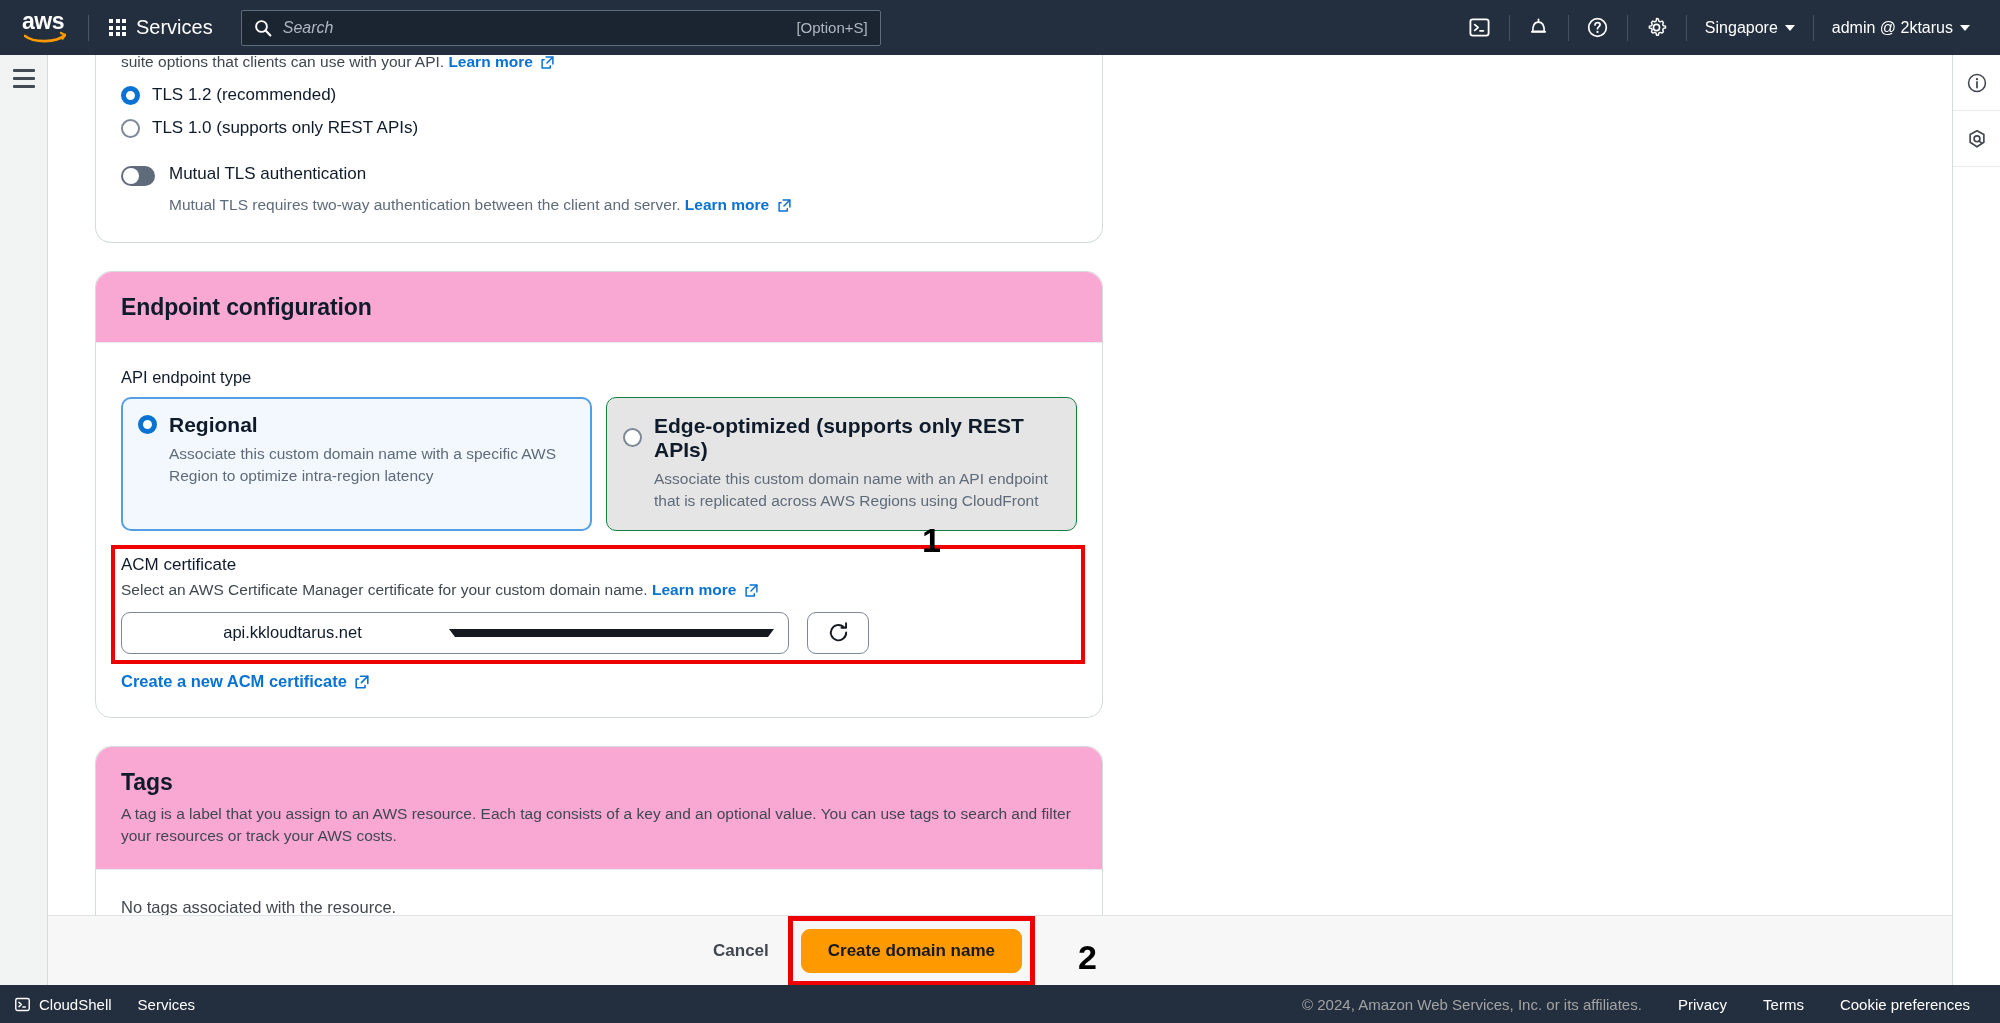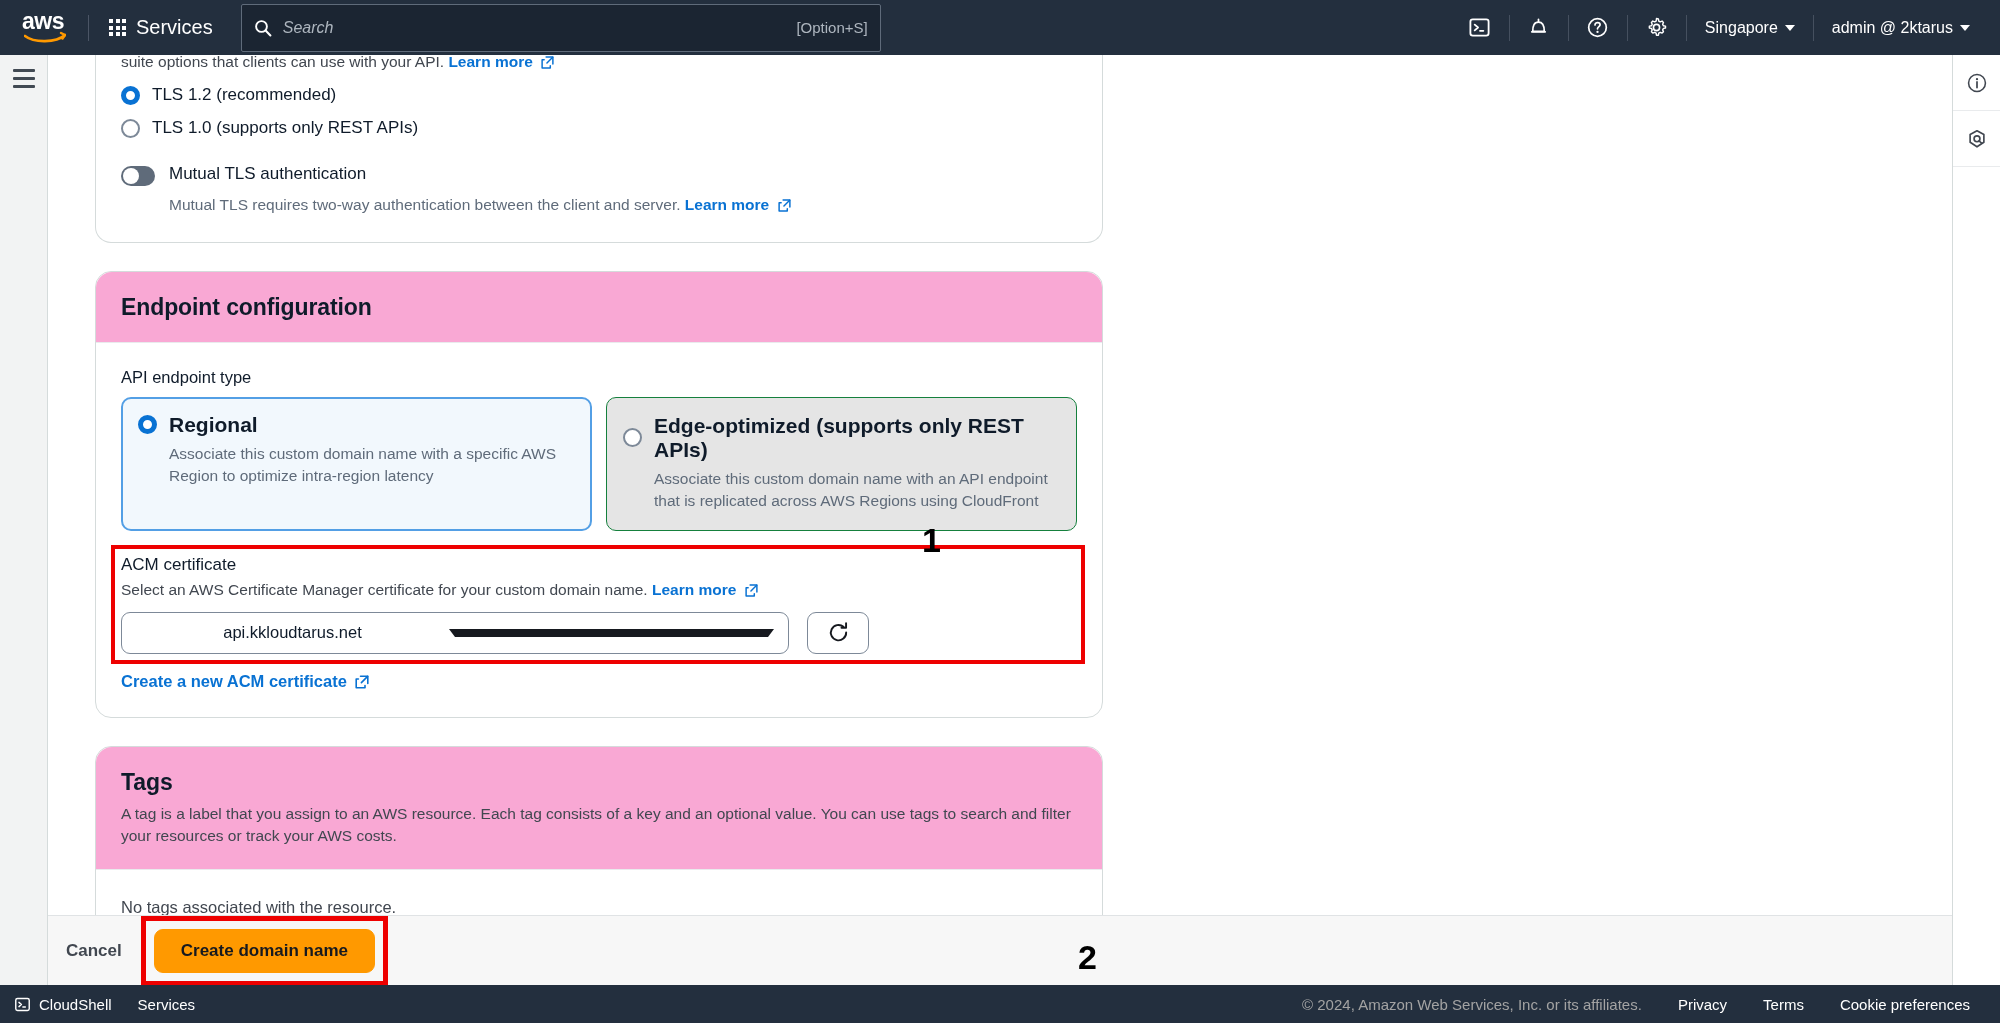--- a/index.html
+++ b/index.html
@@ -34,21 +34,21 @@
   .services-btn {
     display: flex; align-items: center; gap: 10px;
     color: #ffffff; font-size: 20px; cursor: pointer; padding: 6px 6px;
   }
   .grid-icon {
     display: grid; grid-template-columns: repeat(3, 4px);
     grid-template-rows: repeat(3, 4px); gap: 2.5px;
   }
   .grid-icon i { background: #ffffff; width: 4px; height: 4px; display: block; }
   .searchwrap {
-    margin-left: 22px; width: 640px; height: 48px;
+    margin-left: 22px; width: 640px; height: 36px;
     background: #1b2532; border: 1px solid #5f6b7a; border-radius: 2px;
     display: flex; align-items: center; padding: 0 12px; cursor: text;
   }
   .search-ico { width: 18px; height: 18px; flex: 0 0 18px; margin-right: 11px; }
   .search-input {
     flex: 1; background: transparent; border: none; outline: none;
     color: #d5dbdb; font-size: 16px; font-style: italic;
     font-family: "Liberation Sans", sans-serif;
   }
   .search-input::placeholder { color: #aeb6bf; font-style: italic; opacity: 1; }
@@ -190,21 +190,21 @@
     margin-top: 22px; height: 42px; padding: 0 22px;
     border: 1px solid #424a53; border-radius: 9px; background: #ffffff;
     font-size: 16.5px; font-weight: 700; color: #0f1b2a; cursor: pointer;
     font-family: "Liberation Sans", sans-serif;
   }
 
   
   .actionbar {
     position: absolute; left: 48px; right: 48px; bottom: 38px; height: 70px;
     background: #f7f7f7; border-top: 1px solid #e0e3e5;
-    display: flex; align-items: center; 
+    display: flex; align-items: center; justify-content: flex-end;
     padding-right: 930px;
   }
   .btn-cancel {
     background: none; border: none; font-size: 17px; font-weight: 700;
     color: #414750; cursor: pointer; padding: 10px 18px; margin-right: 14px;
     font-family: "Liberation Sans", sans-serif;
   }
   .primary-wrap { position: relative; }
   .btn-primary {
     background: #ff9900; border: 1px solid #ff9900; border-radius: 9px;

